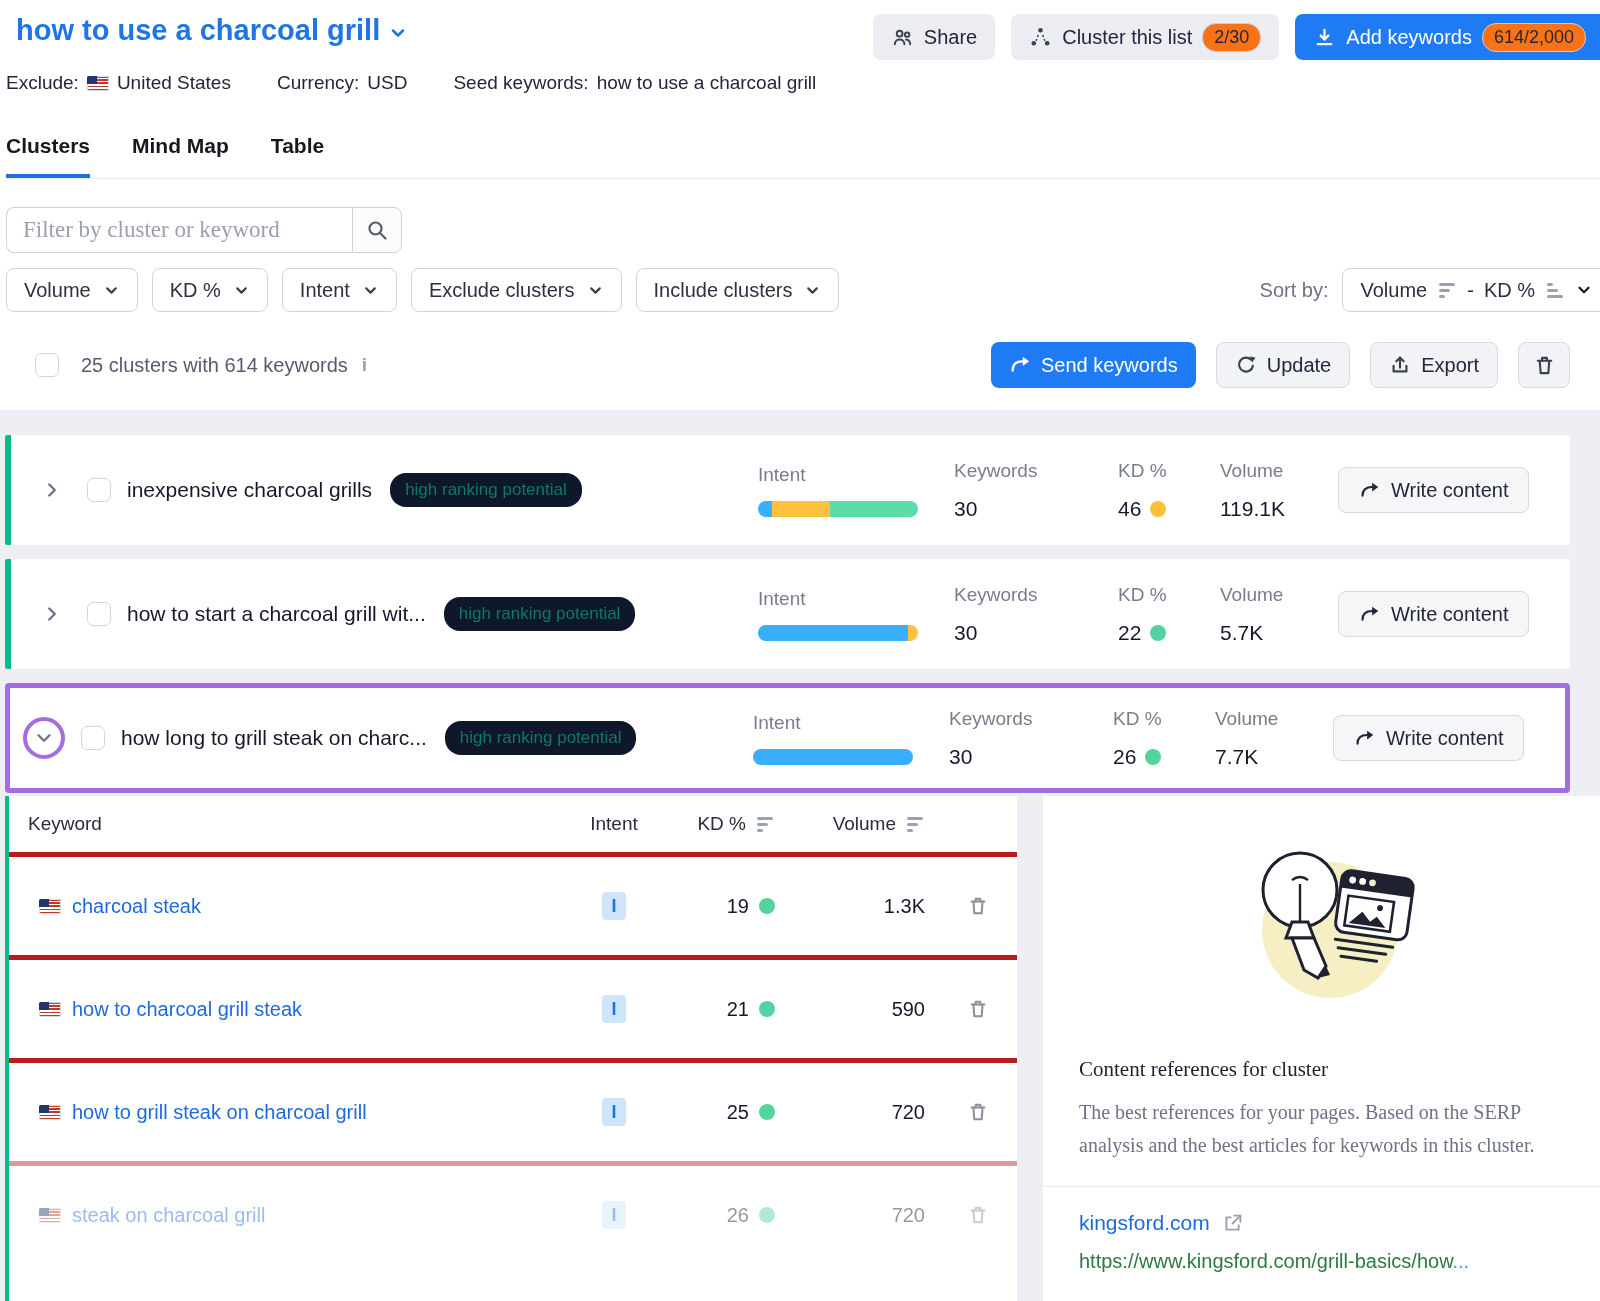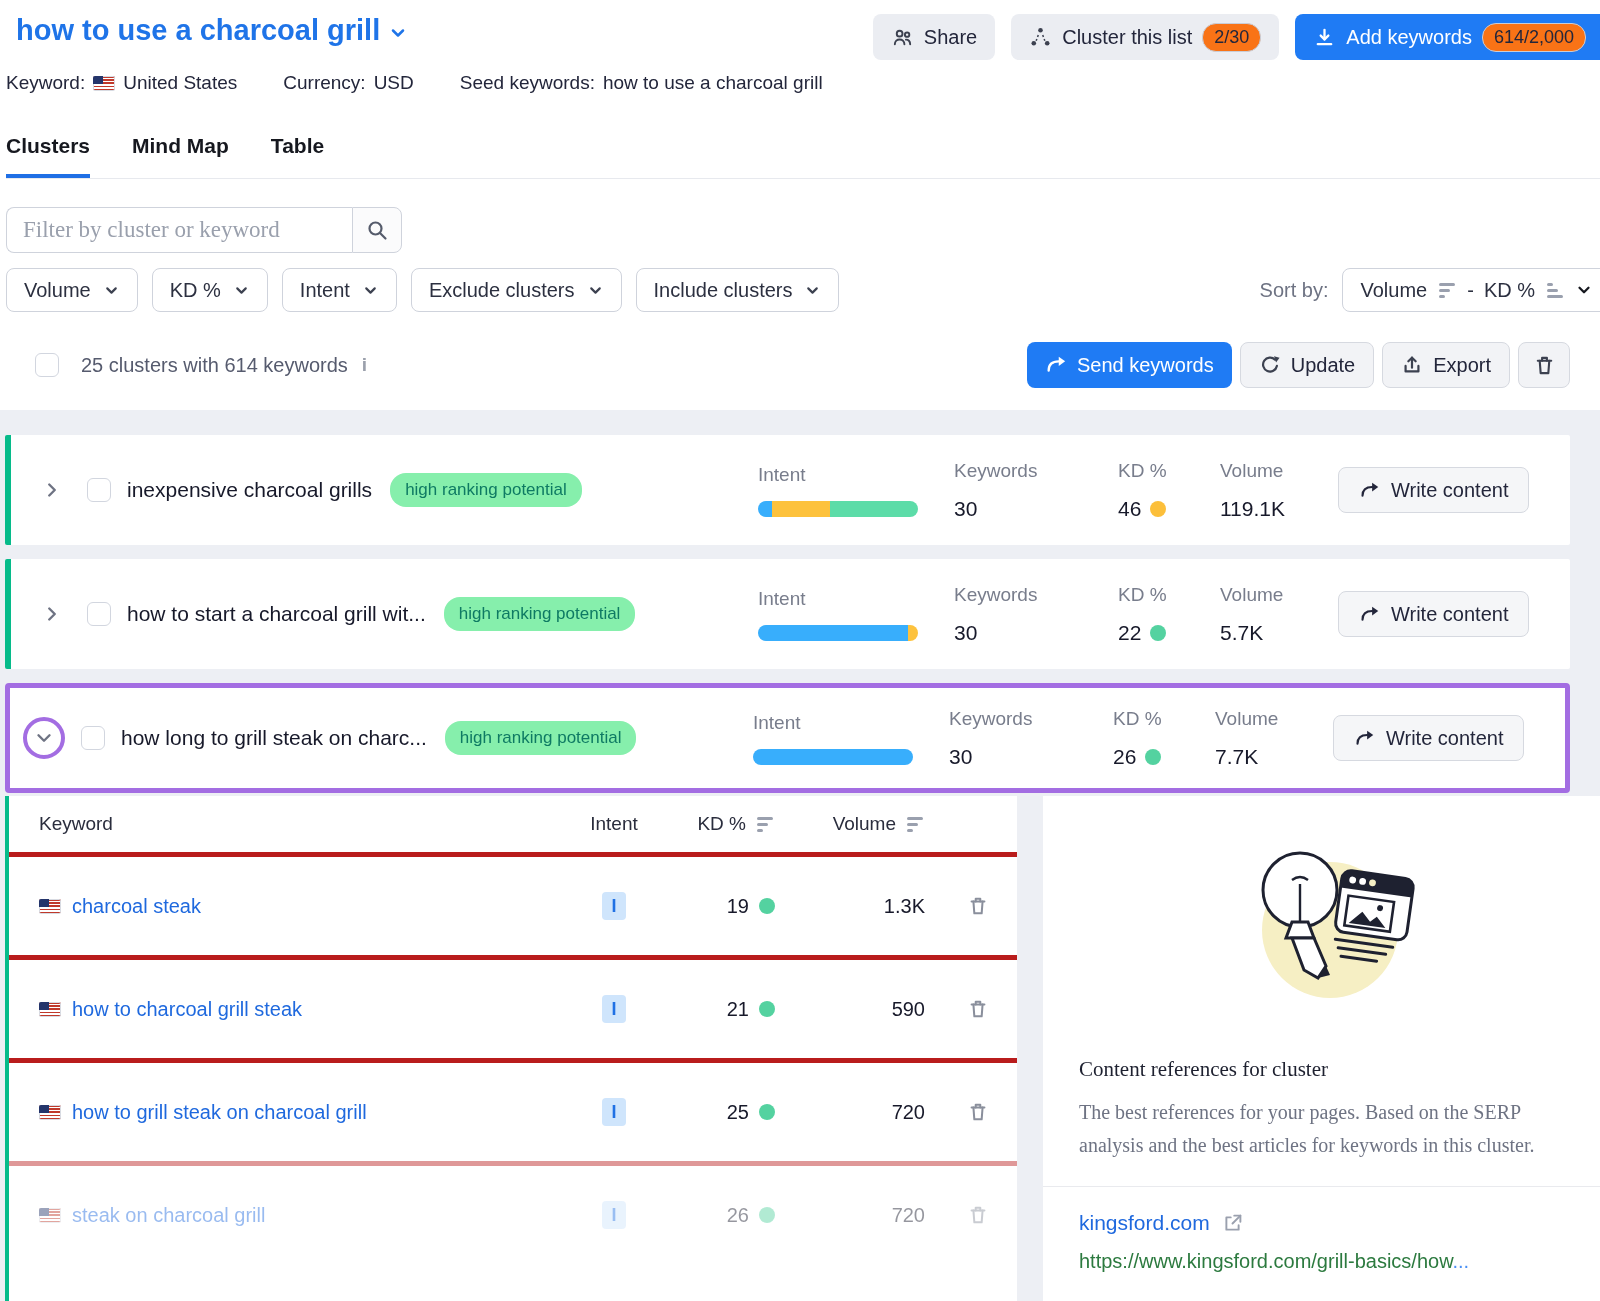--- a/index.html
+++ b/index.html
@@ -48,35 +48,35 @@
   .sort-pill { margin-right:-16px; padding-right:22px; gap:10px; }
   .sort-ic { display:inline-flex; flex-direction:column; gap:3px; margin:0 2px; }
   .sort-ic i { display:block; height:3px; background:#9aa0ae; border-radius:2px; }
   .sort-desc i:nth-child(1){width:16px}.sort-desc i:nth-child(2){width:11px}.sort-desc i:nth-child(3){width:6px}
   .sort-asc  i:nth-child(1){width:6px}.sort-asc  i:nth-child(2){width:11px}.sort-asc  i:nth-child(3){width:16px}
   
   .selection-row { display:flex; align-items:center; margin-top:30px; padding:0 30px 22px 29px; }
   .checkbox { width:24px; height:24px; border:1.5px solid #d2d6df; border-radius:6px; background:#fff; flex:0 0 auto; cursor:pointer; }
   .sel-text { margin-left:22px; font-size:20px; color:#565b6e; }
   .info-ic { margin-left:14px; color:#9ba0ac; font-size:19px; font-weight:700; cursor:pointer; }
-  .toolbar { margin-left:auto; display:flex; gap:8px; align-items:center; }
+  .toolbar { margin-left:auto; display:flex; gap:20px; align-items:center; }
   .btn-outline { background:#f2f3f6; border:1px solid #d6d9e0; color:#23263b; }
   .btn-icon-only { width:52px; justify-content:center; padding:0; }
   .btn svg { flex:0 0 auto; }
   
   .list-area { background:#edeff4; padding:25px 0 0 5px; min-height:860px; }
   .card { background:#fff; border-left:6px solid #06bb8a; height:110px; margin:0 30px 14px 0;
           display:flex; align-items:center; padding-left:30px; border-radius:2px; }
   .card-hl { border:5px solid #a36de2; border-radius:4px; margin-bottom:0; padding-left:19px; }
   .chev-btn { color:#6e7383; display:flex; align-items:center; cursor:pointer; }
   .chev-ring { width:42px; height:42px; border:4px solid #a36de2; border-radius:50%; display:flex; align-items:center; justify-content:center; margin-left:-6px; }
   .card .checkbox { margin-left:24px; }
   .card-hl .checkbox { margin-left:16px; }
   .cluster-name { margin-left:16px; font-size:21px; color:#17192a; white-space:nowrap; }
-  .hr-badge { margin-left:18px; background:#86efac; color:#0e7a63; font-size:17px; padding:7px 15px; border-radius:16px; white-space:nowrap; }
+  .hr-badge { margin-left:18px; background:#0f172a; color:#0e7a63; font-size:17px; padding:7px 15px; border-radius:16px; white-space:nowrap; }
   .stats { margin-left:auto; display:flex; align-items:center; }
   .stat-col { display:flex; flex-direction:column; gap:15px; }
   .stat-label { font-size:19px; color:#787d8c; }
   .stat-value { font-size:21px; color:#17192a; display:flex; align-items:center; gap:9px; }
   .col-intent { width:196px; }
   .col-kw { width:164px; }
   .col-kd { width:102px; }
   .col-vol { width:118px; }
   .col-btn { width:232px; display:flex; justify-content:flex-start; }
   .intent-bar { width:160px; height:16px; border-radius:8px; overflow:hidden; display:flex; }
@@ -86,21 +86,21 @@
                font-size:20px; color:#23263b; display:inline-flex; align-items:center; gap:11px; cursor:pointer; font-family:inherit; }
   
   .expanded { display:flex; margin-top:3px; height:520px; }
   .detail { width:1012px; background:#fff; border-left:4px solid #06bb8a; flex:0 0 auto; }
   .last-update { height:58px; background:#f5f6f8; display:flex; align-items:center; padding-left:30px; gap:12px;
                  font-size:19px; color:#4a4f63; border-bottom:1px solid #eceef2; }
   .check { color:#0da06c; font-size:20px; font-weight:700; }
   .tbl-grid { display:grid; grid-template-columns:1fr 90px 130px 150px 78px; align-items:center; }
   .tbl-head { height:56px; font-size:19px; color:#2a2d3d; }
   .tbl-head .hcell { display:flex; align-items:center; gap:9px; }
-  .hcell-kw { padding-left:30px; }
+  .hcell-kw { padding-left:19px; }
   .hcell-right { justify-content:flex-end; padding-right:14px; }
   .tbl-row { height:103px; border-top:5px solid #b91c1c; font-size:20px; }
   .kw-cell { display:flex; align-items:center; gap:11px; padding-left:30px; }
   .kw-link { color:#1f69de; cursor:pointer; white-space:nowrap; }
   .intent-badge { justify-self:center; background:#cfe5fc; color:#2071e4; font-weight:700; font-size:18px;
                   padding:5px 9px; border-radius:4px; line-height:1; }
   .num-cell { display:flex; align-items:center; justify-content:flex-end; gap:10px; padding-right:14px; color:#17192a; }
   .trash-cell { justify-self:center; color:#8a8f9c; cursor:pointer; display:flex; }
   .row-faded { opacity:0.45; }
   
@@ -161,21 +161,21 @@
               <path d="M5 19h14"></path>
             </svg>
           <span>Add keywords</span>
           <span class="pill-badge">614/2,000</span>
         </button>
       </div>
     </div>
 
     <div class="meta-row">
       <span class="meta-item">
-        <span class="meta-label">Keyword:</span>
+        <span class="meta-label">Exclude:</span>
         <span class="flag"></span>
         <span>United States</span>
       </span>
       <span class="meta-item">
         <span class="meta-label">Currency:</span>
         <span>USD</span>
       </span>
       <span class="meta-item">
         <span class="meta-label">Seed keywords:</span>
         <span>how to use a charcoal grill</span>

